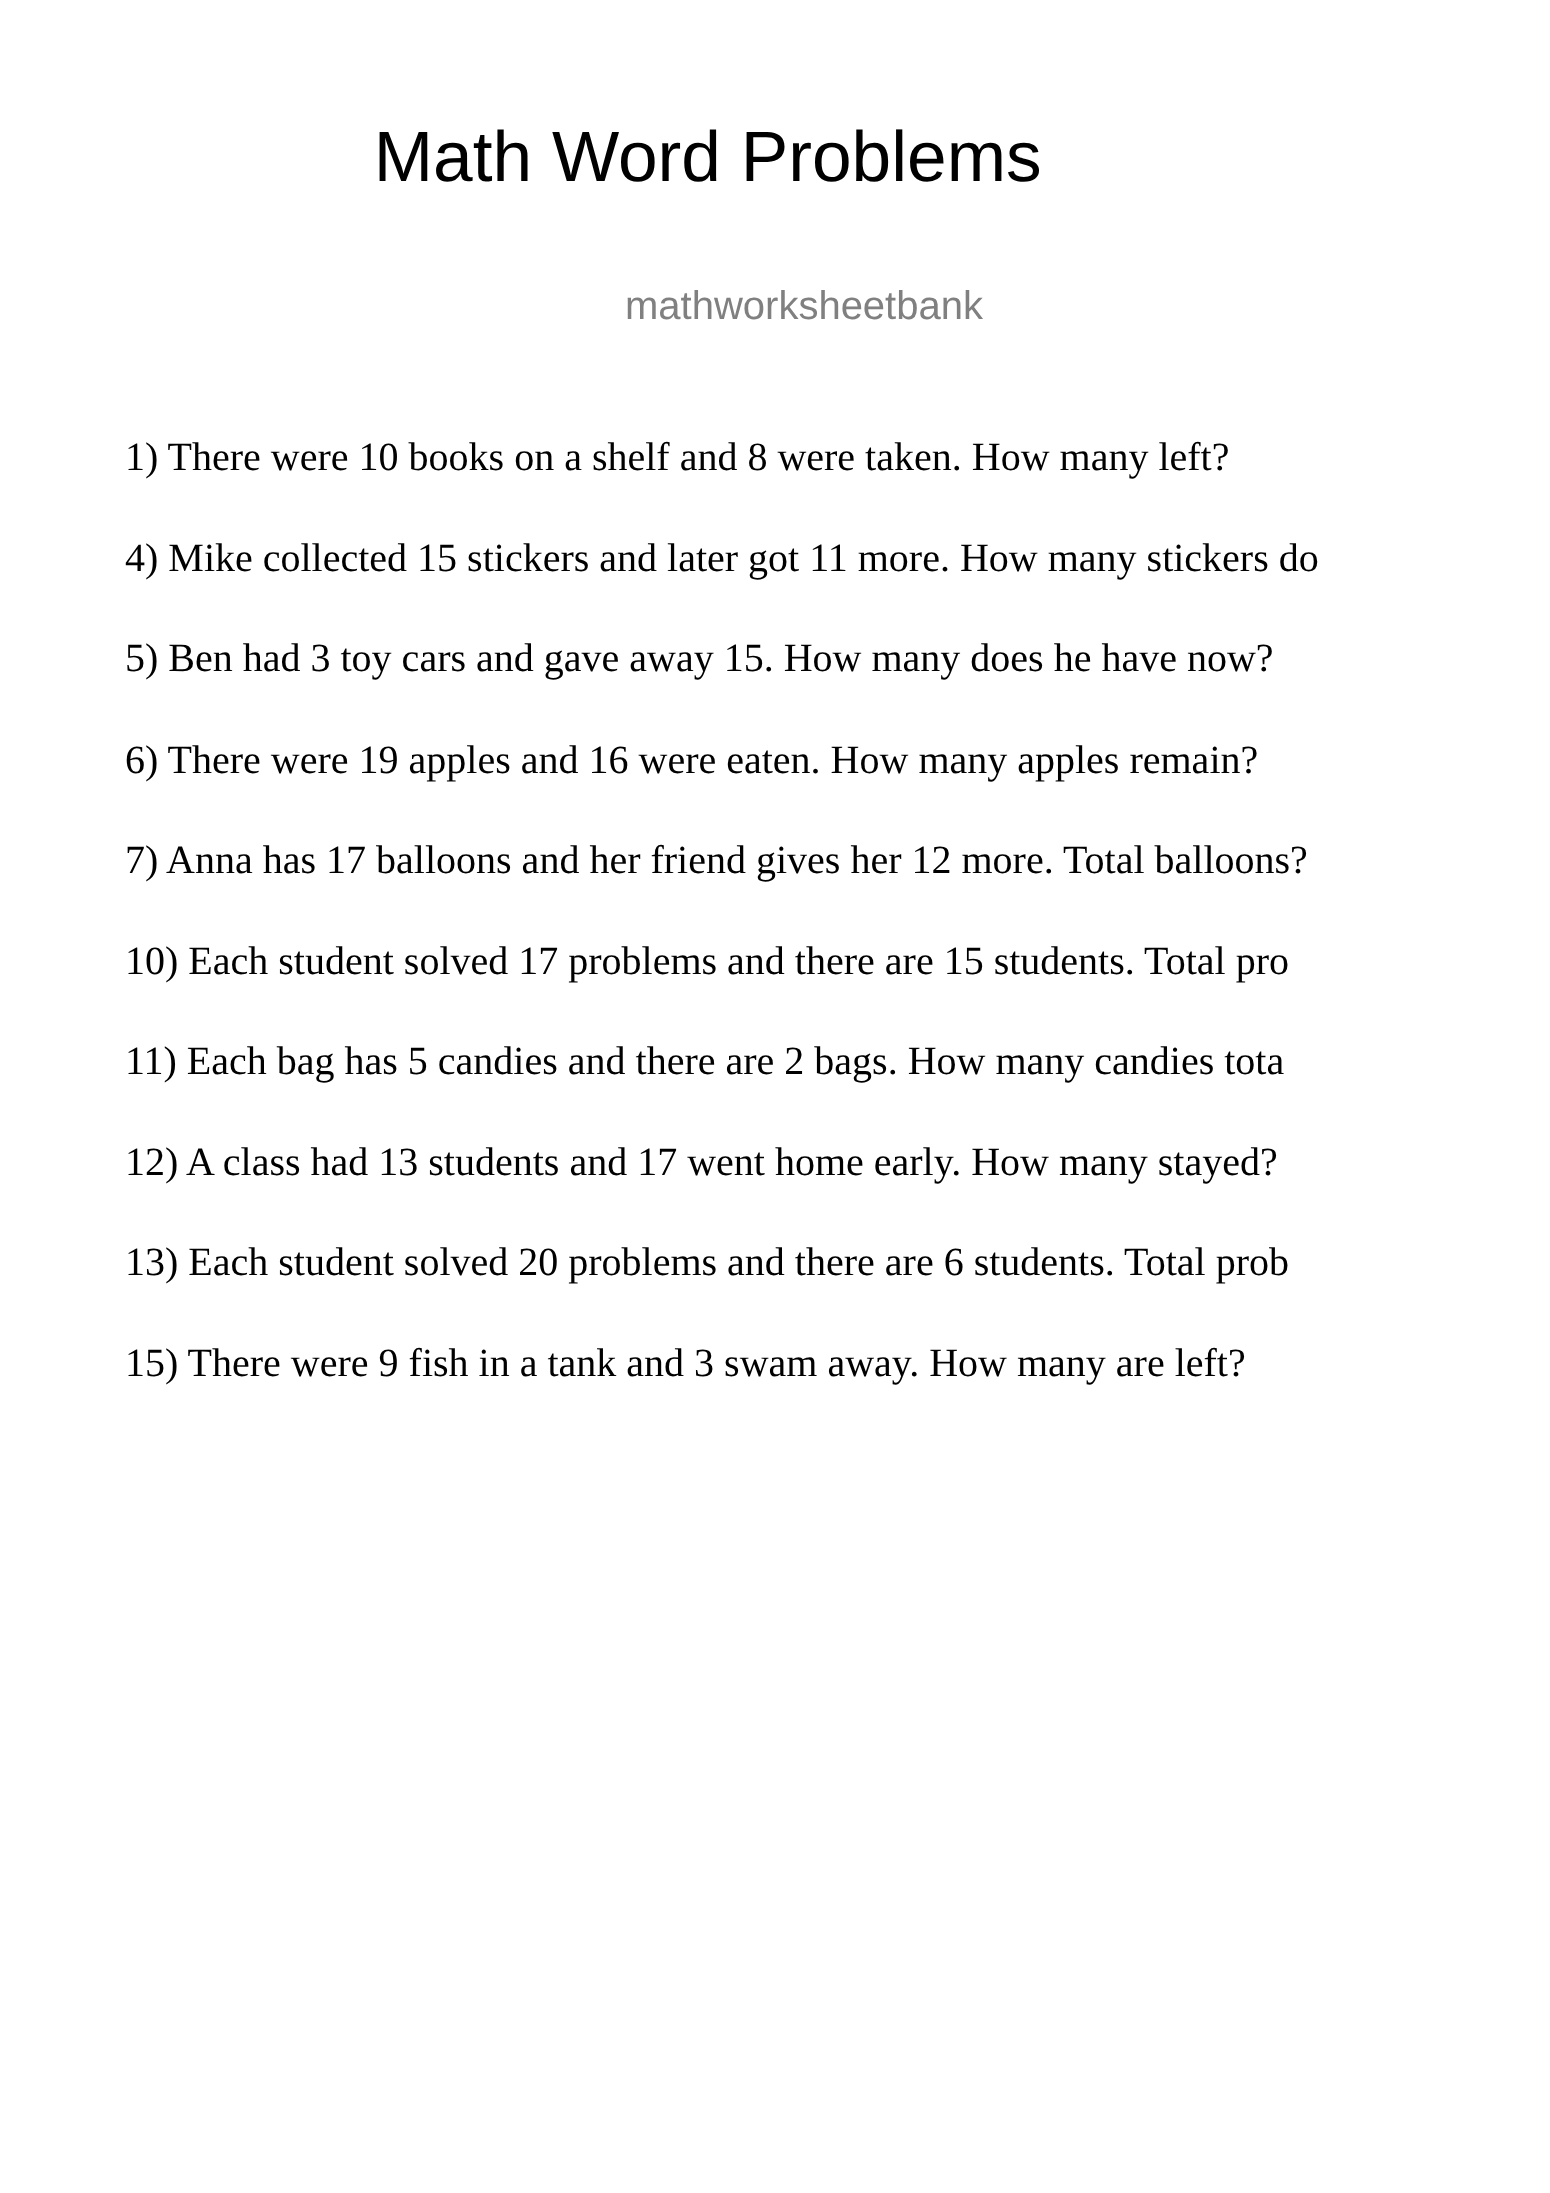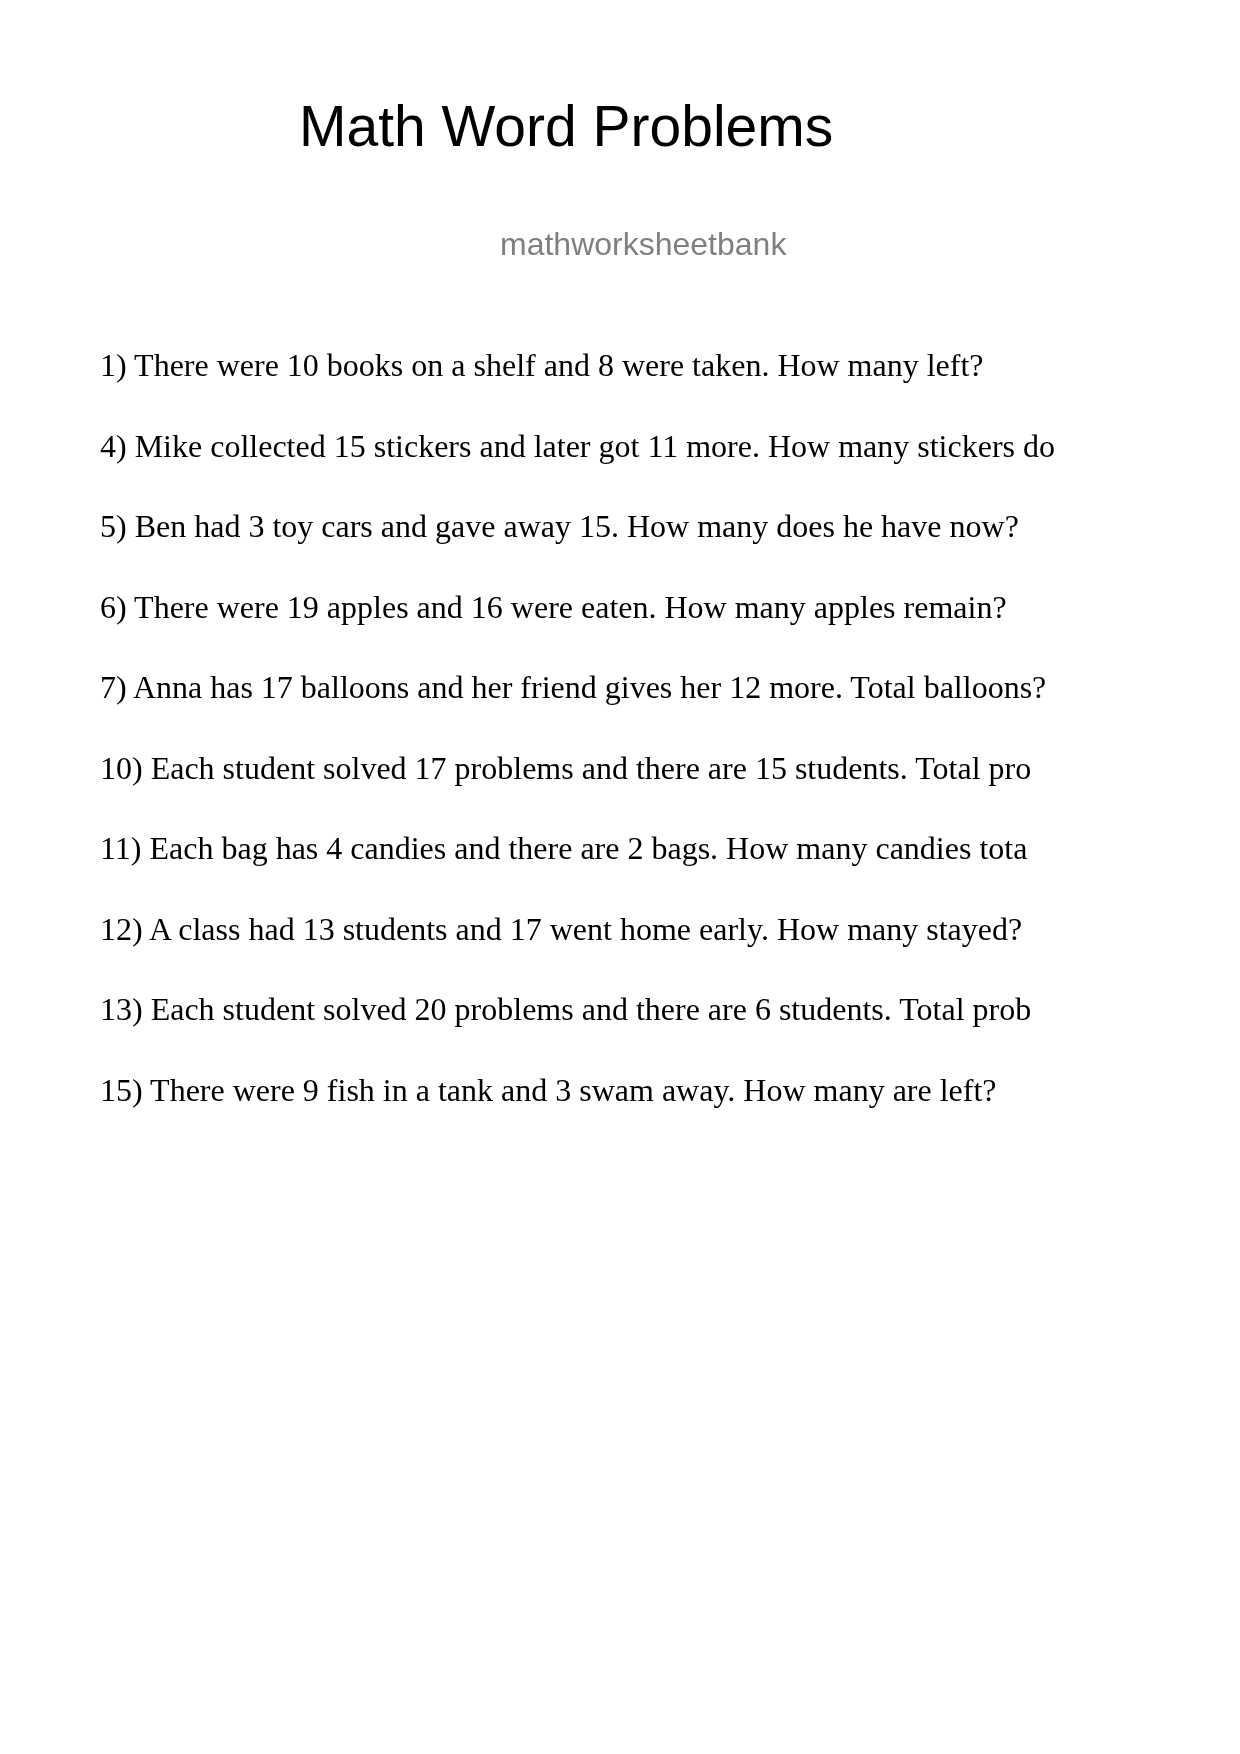--- a/index.html
+++ b/index.html
@@ -57,17 +57,17 @@
 <h1 class="title">Math Word Problems</h1>
 <div class="subtitle">mathworksheetbank</div>
 
 <ol class="problems">
   <li class="problem">1) There were 10 books on a shelf and 8 were taken. How many left?</li>
   <li class="problem">4) Mike collected 15 stickers and later got 11 more. How many stickers do</li>
   <li class="problem">5) Ben had 3 toy cars and gave away 15. How many does he have now?</li>
   <li class="problem">6) There were 19 apples and 16 were eaten. How many apples remain?</li>
   <li class="problem">7) Anna has 17 balloons and her friend gives her 12 more. Total balloons?</li>
   <li class="problem">10) Each student solved 17 problems and there are 15 students. Total pro</li>
-  <li class="problem">11) Each bag has 4 candies and there are 2 bags. How many candies tota</li>
+  <li class="problem">11) Each bag has 5 candies and there are 2 bags. How many candies tota</li>
   <li class="problem">12) A class had 13 students and 17 went home early. How many stayed?</li>
   <li class="problem">13) Each student solved 20 problems and there are 6 students. Total prob</li>
   <li class="problem">15) There were 9 fish in a tank and 3 swam away. How many are left?</li>
 </ol>
 
 </body></html>

